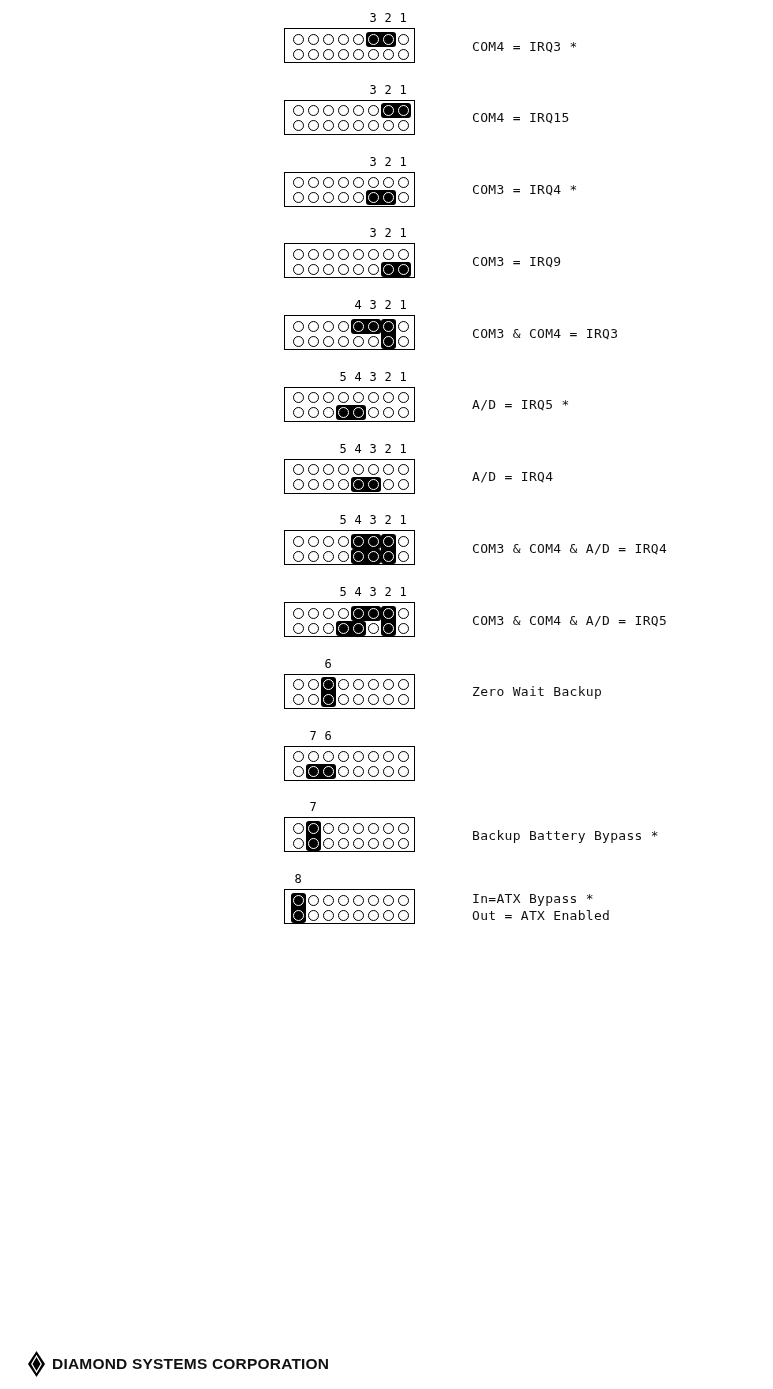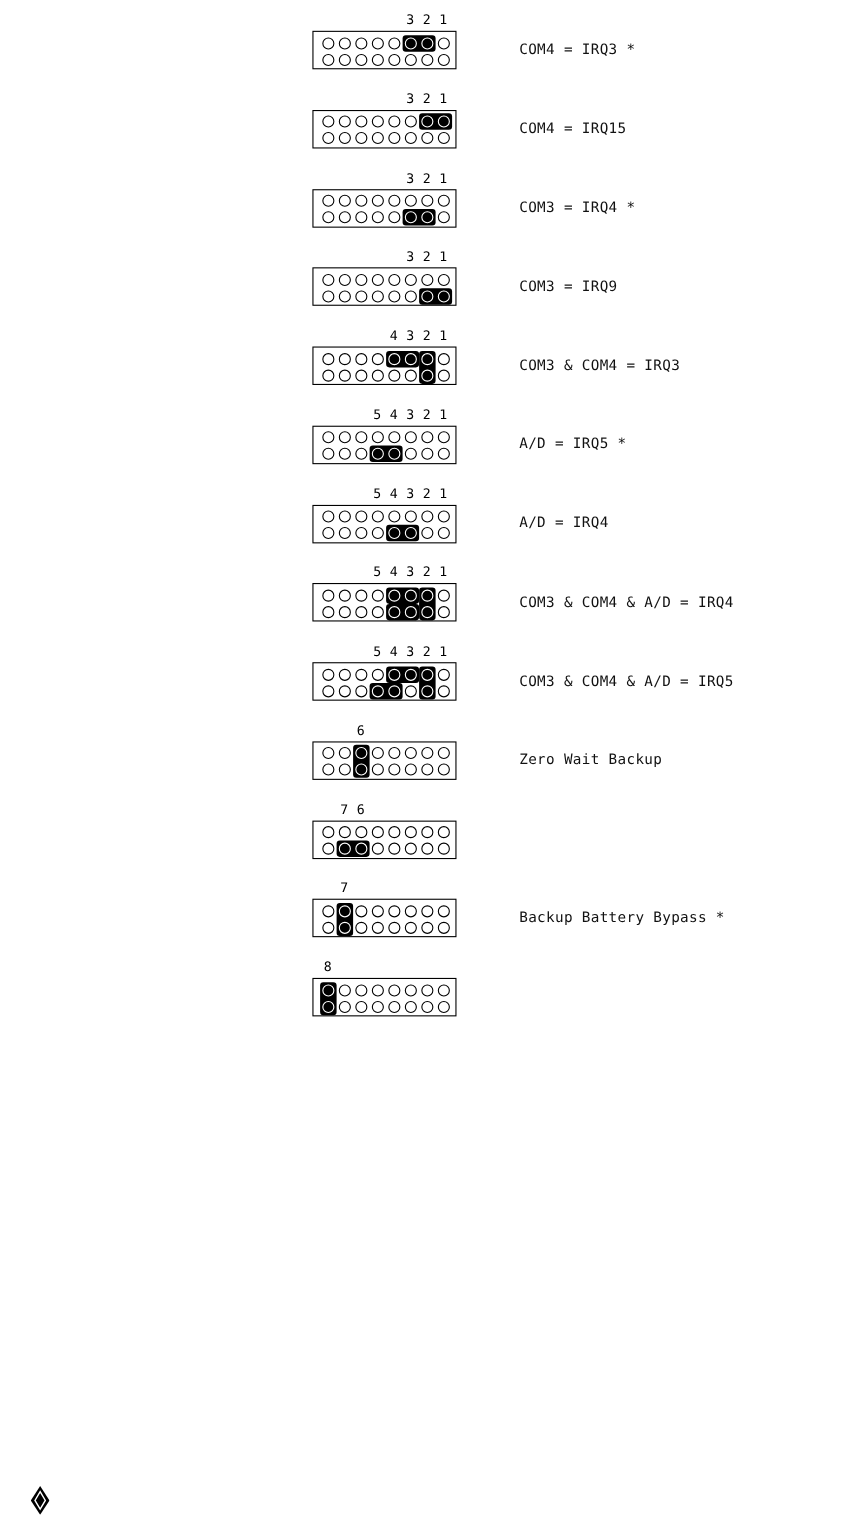--- a/index.html
+++ b/index.html
@@ -391,21 +391,26 @@
         <div class="pin" style="left: 112.5px; top: 4.5px;"></div>
         <div class="pin pin-on-jumper" style="left: 7.5px; top: 19.5px;"></div>
         <div class="pin" style="left: 22.5px; top: 19.5px;"></div>
         <div class="pin" style="left: 37.5px; top: 19.5px;"></div>
         <div class="pin" style="left: 52.5px; top: 19.5px;"></div>
         <div class="pin" style="left: 67.5px; top: 19.5px;"></div>
         <div class="pin" style="left: 82.5px; top: 19.5px;"></div>
         <div class="pin" style="left: 97.5px; top: 19.5px;"></div>
         <div class="pin" style="left: 112.5px; top: 19.5px;"></div>
       </div>
+      <div class="diag-label">
+        <div>In=ATX Bypass *</div>
+        <div>Out = ATX Enabled</div>
+      </div>
     </div>
   </div>
 
 <div class="footer">
   <svg width="17" height="26" viewBox="0 0 17 26" aria-hidden="true">
     <polygon points="8.5,0 17,13 8.5,26 0,13" fill="#000"></polygon>
     <polygon points="8.5,5 13.2,13 8.5,21 3.8,13" fill="none" stroke="#fff" stroke-width="1.3"></polygon>
   </svg>
+  <span class="footer-name">DIAMOND SYSTEMS CORPORATION</span>
 </div>
 
 </body></html>

